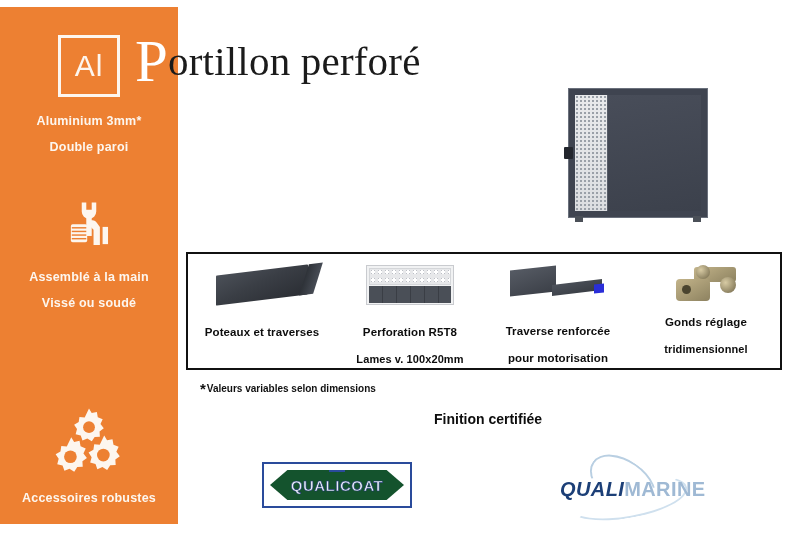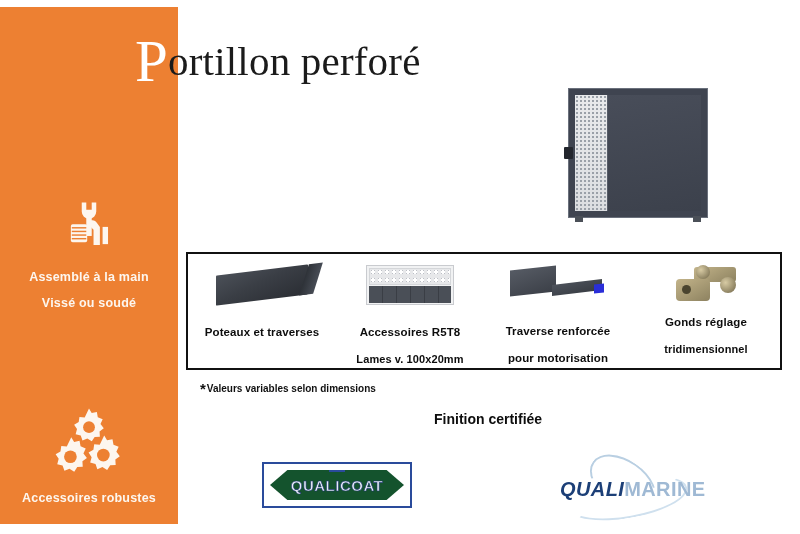--- a/index.html
+++ b/index.html
@@ -205,20 +205,27 @@
   .qm-a { color: #1c3f77; font-style: italic; }
   .qm-b { color: #9fb9d4; }
 </style>
 </head>
 <body>
 
 <div class="page">
 
   <div class="sidebar">
 
+    <div class="side-block" style="top:28px;">
+      <div class="al-box">
+        <span class="al-text">Al</span>
+      </div>
+      <div class="side-label" style="margin-top:15px;">Aluminium 3mm*</div>
+      <div class="side-label" style="margin-top:7px;">Double paroi</div>
+    </div>
 
     <div class="side-block" style="top:185px;">
       <div class="icon-wrap">
         <svg width="58" height="58" viewBox="0 0 64 64" aria-hidden="true">
           <path fill="#fdf6ef" d="M24 6v10a8 8 0 0 0 16 0V6h-5v8h-6V6z"></path>
           <rect x="29" y="23" width="6" height="20" fill="#fdf6ef"></rect>
           <rect x="12" y="30" width="18" height="20" rx="2" fill="#fdf6ef"></rect>
           <g stroke="#ed8032" stroke-width="1.6">
             <line x1="13" y1="34" x2="29" y2="34"></line>
               <line x1="13" y1="38" x2="29" y2="38"></line>
@@ -273,21 +280,21 @@
       <div class="feat-cap" style="margin-top:14px;">Poteaux et traverses</div>
     </div>
 
     <div class="feature">
       <div class="feat-art">
         <div class="perfart">
           <div class="perf-top"></div>
           <div class="perf-bot"></div>
         </div>
       </div>
-      <div class="feat-cap" style="margin-top:14px;">Accessoires R5T8</div>
+      <div class="feat-cap" style="margin-top:14px;">Perforation R5T8</div>
       <div class="feat-cap sub" style="margin-top:9px;">Lames v. 100x20mm</div>
     </div>
 
     <div class="feature">
       <div class="feat-art">
         <div class="motor">
           <div class="motor-blk"></div>
           <div class="motor-bar"></div>
           <div class="motor-tip"></div>
         </div>

